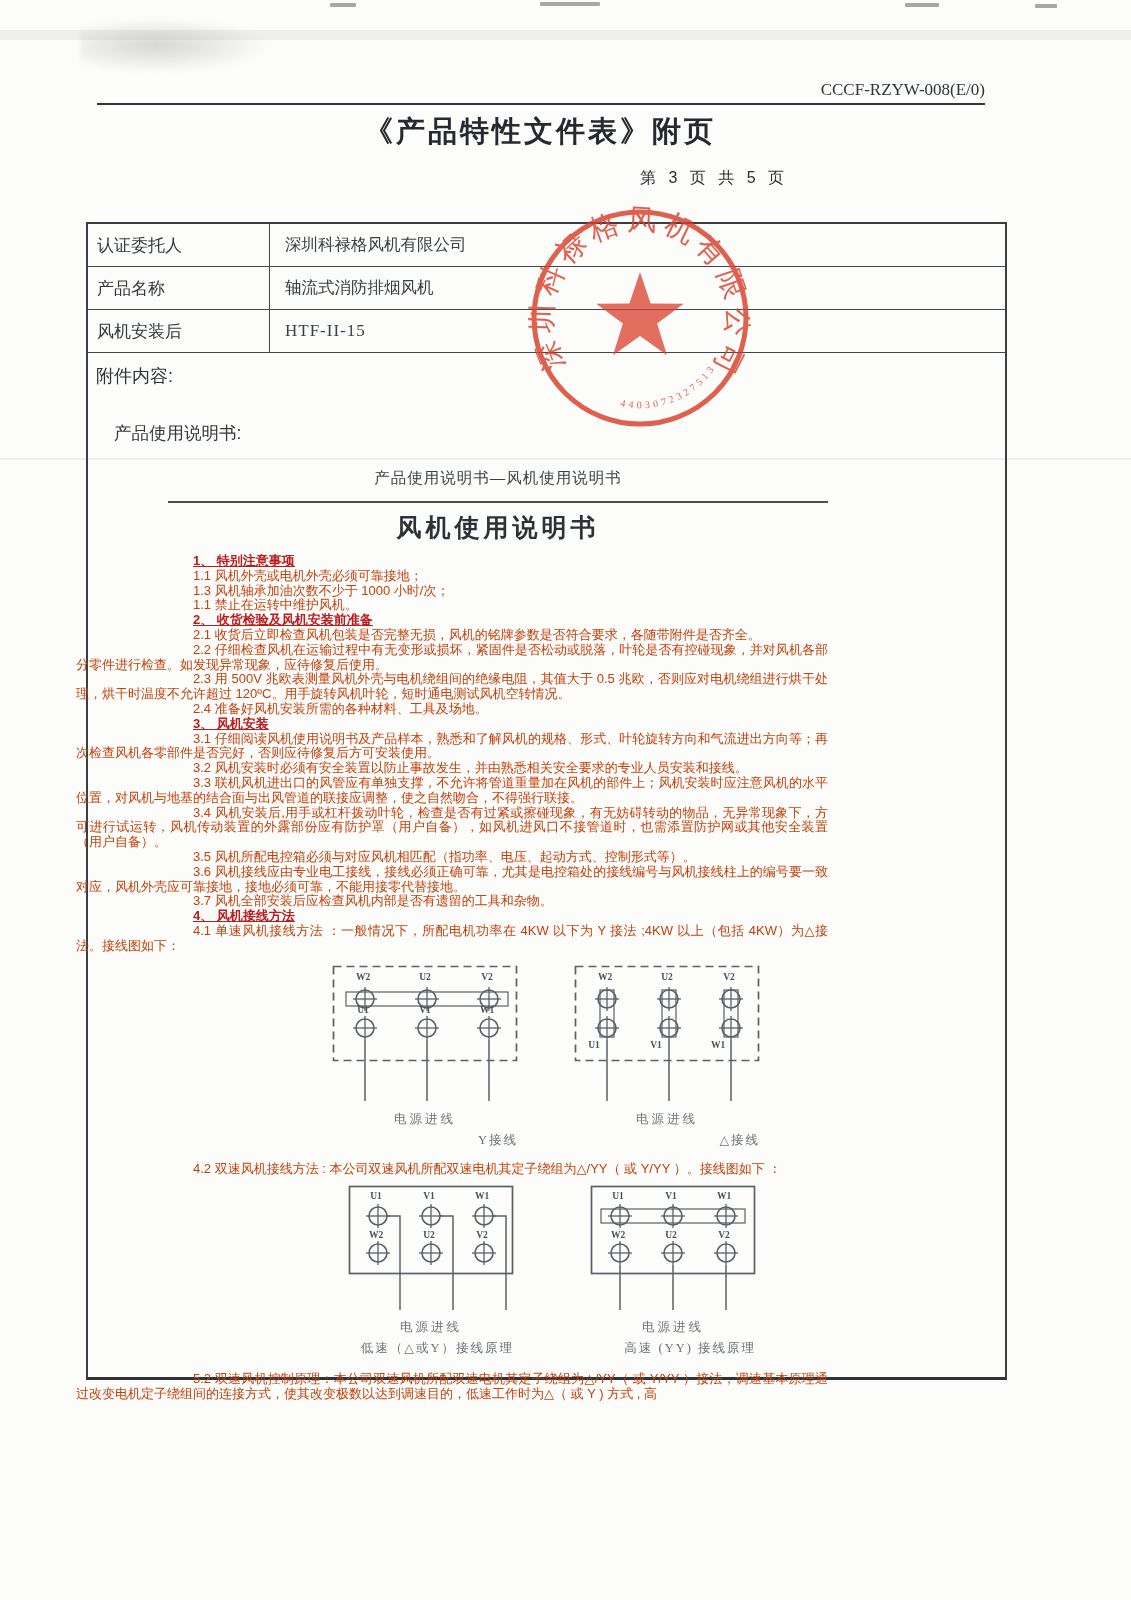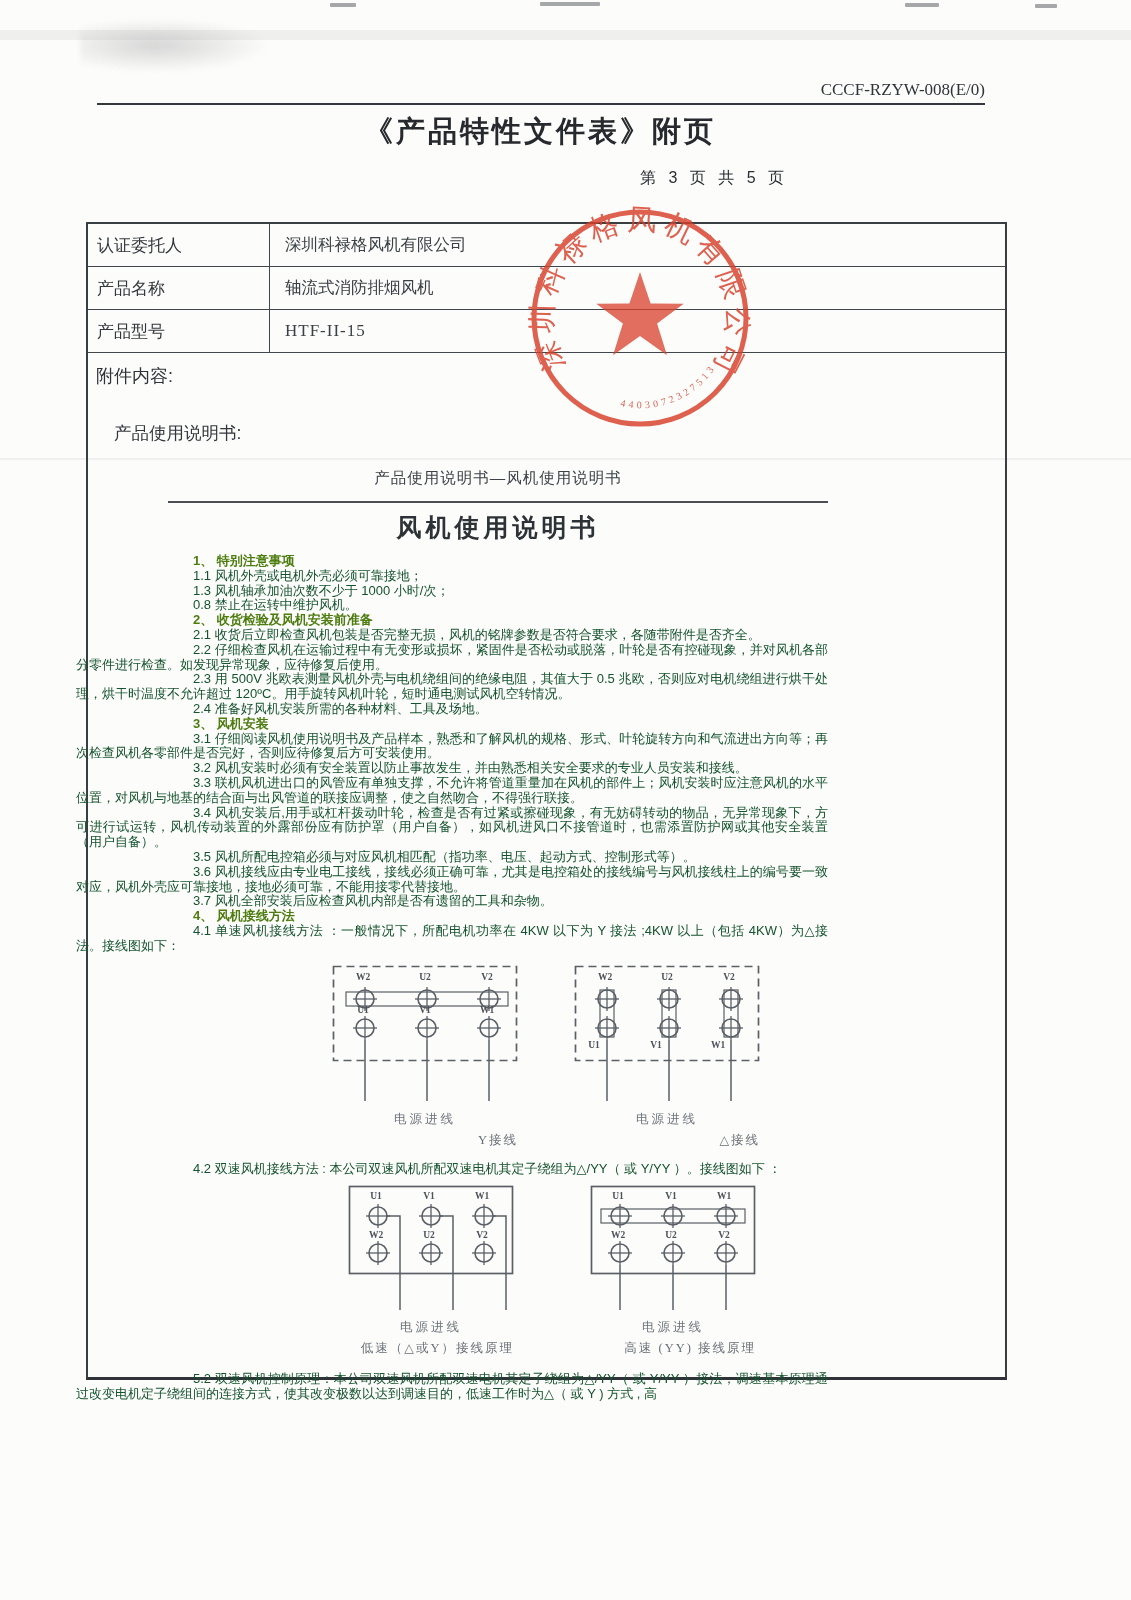--- a/index.html
+++ b/index.html
@@ -37,22 +37,22 @@
   
   .stamp{position:absolute;left:518px;top:196px;pointer-events:none;}
   
   .manual{position:absolute;left:76px;top:468px;width:752px;}
   .m-header{margin-left:92px;width:660px;text-align:center;font-size:15.5px;color:#3c4247;letter-spacing:1px;}
   .m-rule{margin-left:92px;width:660px;border:none;border-top:2px solid #4a4f54;margin-top:12px;margin-bottom:0;}
   .m-title{margin-left:92px;width:660px;text-align:center;font-size:25px;font-weight:bold;
     letter-spacing:4px;color:#2d3237;margin-top:8px;}
   .m-body{margin-top:10px;}
   .m-body p{margin:0;font-size:13px;line-height:14.8px;text-indent:117px;
-    color:#14532d;text-align:justify;}
-  .m-body p.bb{font-weight:bold;color:#4d7c0f;}
+    color:#c2410c;text-align:justify;}
+  .m-body p.bb{font-weight:bold;color:#b91c1c;text-decoration:underline;}
   
   .diag-row{display:flex;margin-top:11px;}
   .diag-row.r1{margin-left:256px;gap:56px;}
   .diag-row.r2{margin-left:272px;gap:76px;margin-top:9px;}
   .diag{text-align:center;}
   .diag .cap1{font-family:"Liberation Serif","DejaVu Serif",serif;font-size:12.5px;
     color:#6d737a;letter-spacing:3px;margin-top:2px;}
   .diag .cap2{font-family:"Liberation Serif","DejaVu Serif",serif;font-size:12.5px;
     color:#686e75;letter-spacing:2px;margin-top:4px;text-align:right;}
   .p42{margin-top:13px !important;}
@@ -78,21 +78,21 @@
 <div class="info-table">
   <div class="trow">
     <div class="tlabel">认证委托人</div>
     <div class="tvalue">深圳科禄格风机有限公司</div>
   </div>
   <div class="trow">
     <div class="tlabel">产品名称</div>
     <div class="tvalue">轴流式消防排烟风机</div>
   </div>
   <div class="trow">
-    <div class="tlabel">产品型号</div>
+    <div class="tlabel">风机安装后</div>
     <div class="tvalue serif">HTF-II-15</div>
   </div>
   <div class="attach-label">附件内容:</div>
   <div class="attach-item">产品使用说明书:</div>
 </div>
 
 <div class="stamp">
   <svg width="244" height="250" viewBox="518 196 244 250">
     <defs>
       <path id="arcTop" d="M 568,368.5 A 88,88 0 1 1 712,368.5" fill="none"></path>
@@ -113,21 +113,21 @@
 
 <div class="manual">
   <div class="m-header">产品使用说明书—风机使用说明书</div>
   <hr class="m-rule">
   <div class="m-title">风机使用说明书</div>
 
   <div class="m-body">
       <p class="bi bb">1、 特别注意事项</p>
       <p class="bi">1.1   风机外壳或电机外壳必须可靠接地；</p>
       <p class="bi">1.3   风机轴承加油次数不少于 1000 小时/次；</p>
-      <p class="bi">0.8   禁止在运转中维护风机。</p>
+      <p class="bi">1.1   禁止在运转中维护风机。</p>
       <p class="bi bb">2、 收货检验及风机安装前准备</p>
       <p class="bi">2.1   收货后立即检查风机包装是否完整无损，风机的铭牌参数是否符合要求，各随带附件是否齐全。</p>
       <p class="bi">2.2   仔细检查风机在运输过程中有无变形或损坏，紧固件是否松动或脱落，叶轮是否有控碰现象，并对风机各部分零件进行检查。如发现异常现象，应待修复后使用。</p>
       <p class="bi">2.3   用 500V 兆欧表测量风机外壳与电机绕组间的绝缘电阻，其值大于 0.5 兆欧，否则应对电机绕组进行烘干处理，烘干时温度不允许超过 120ºC。用手旋转风机叶轮，短时通电测试风机空转情况。</p>
       <p class="bi">2.4   准备好风机安装所需的各种材料、工具及场地。</p>
       <p class="bi bb">3、 风机安装</p>
       <p class="bi">3.1   仔细阅读风机使用说明书及产品样本，熟悉和了解风机的规格、形式、叶轮旋转方向和气流进出方向等；再次检查风机各零部件是否完好，否则应待修复后方可安装使用。</p>
       <p class="bi">3.2   风机安装时必须有安全装置以防止事故发生，并由熟悉相关安全要求的专业人员安装和接线。</p>
       <p class="bi">3.3   联机风机进出口的风管应有单独支撑，不允许将管道重量加在风机的部件上；风机安装时应注意风机的水平位置，对风机与地基的结合面与出风管道的联接应调整，使之自然吻合，不得强行联接。</p>
       <p class="bi">3.4   风机安装后,用手或杠杆拨动叶轮，检查是否有过紧或擦碰现象，有无妨碍转动的物品，无异常现象下，方可进行试运转，风机传动装置的外露部份应有防护罩（用户自备），如风机进风口不接管道时，也需添置防护网或其他安全装置（用户自备）。</p>

